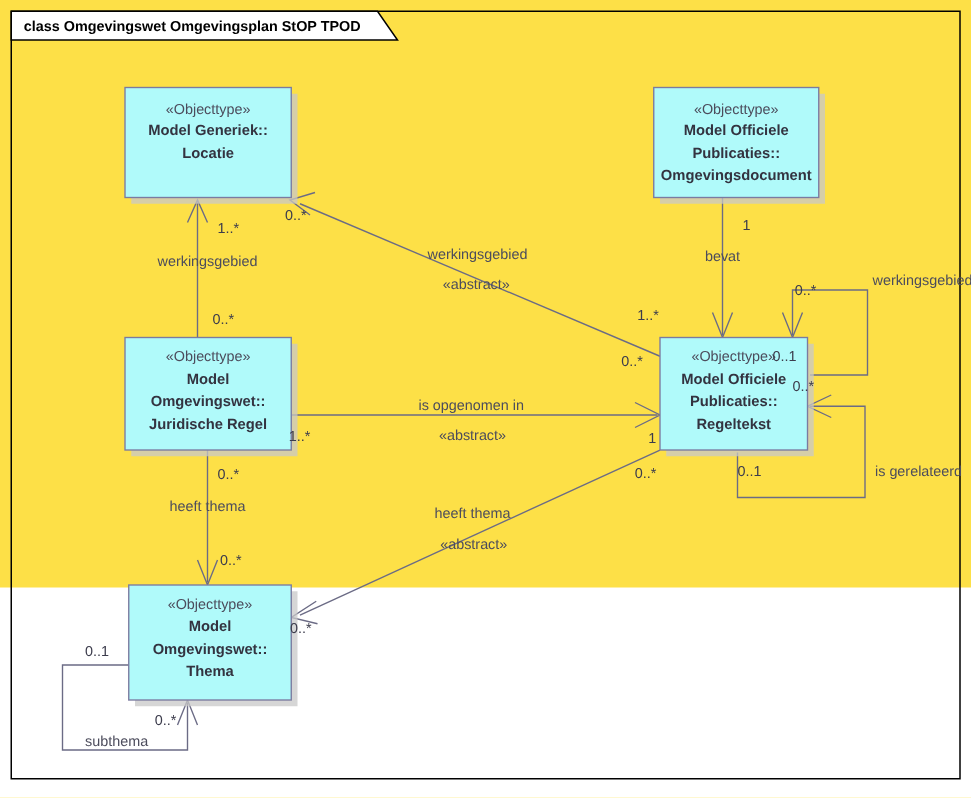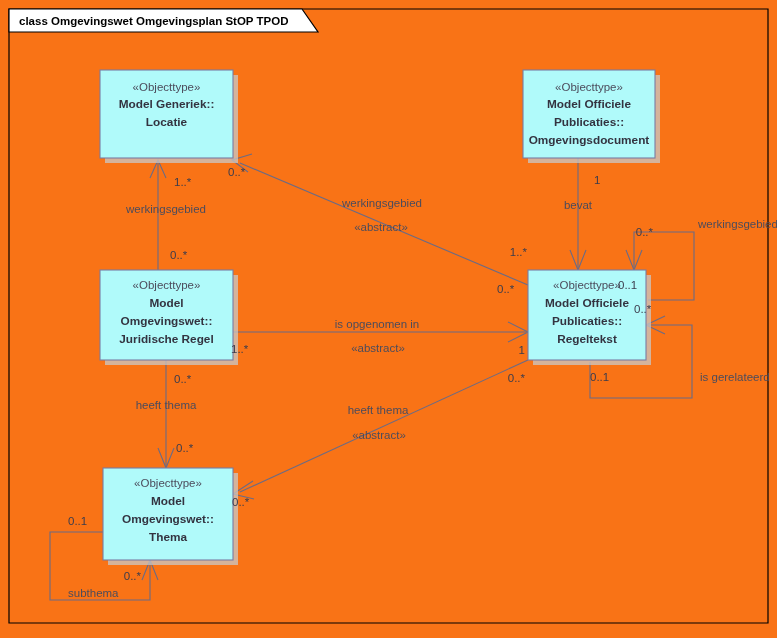--- a/index.html
+++ b/index.html
@@ -11,22 +11,22 @@
   body {
     font-family: "Liberation Sans", sans-serif;
     width: 777px;
     height: 638px;
     overflow: hidden;
     position: relative;
   }
   #diagram-root {
     position: relative;
     width: 777px;
-    height: 638px;
-    background: #f97316;
+    height: 470px;
+    background: #fde047;
   }
   svg#diagram-svg {
     position: absolute;
     top: 0;
     left: 0;
     width: 777px;
     height: 638px;
   }
   .frame-border {
     fill: none;

